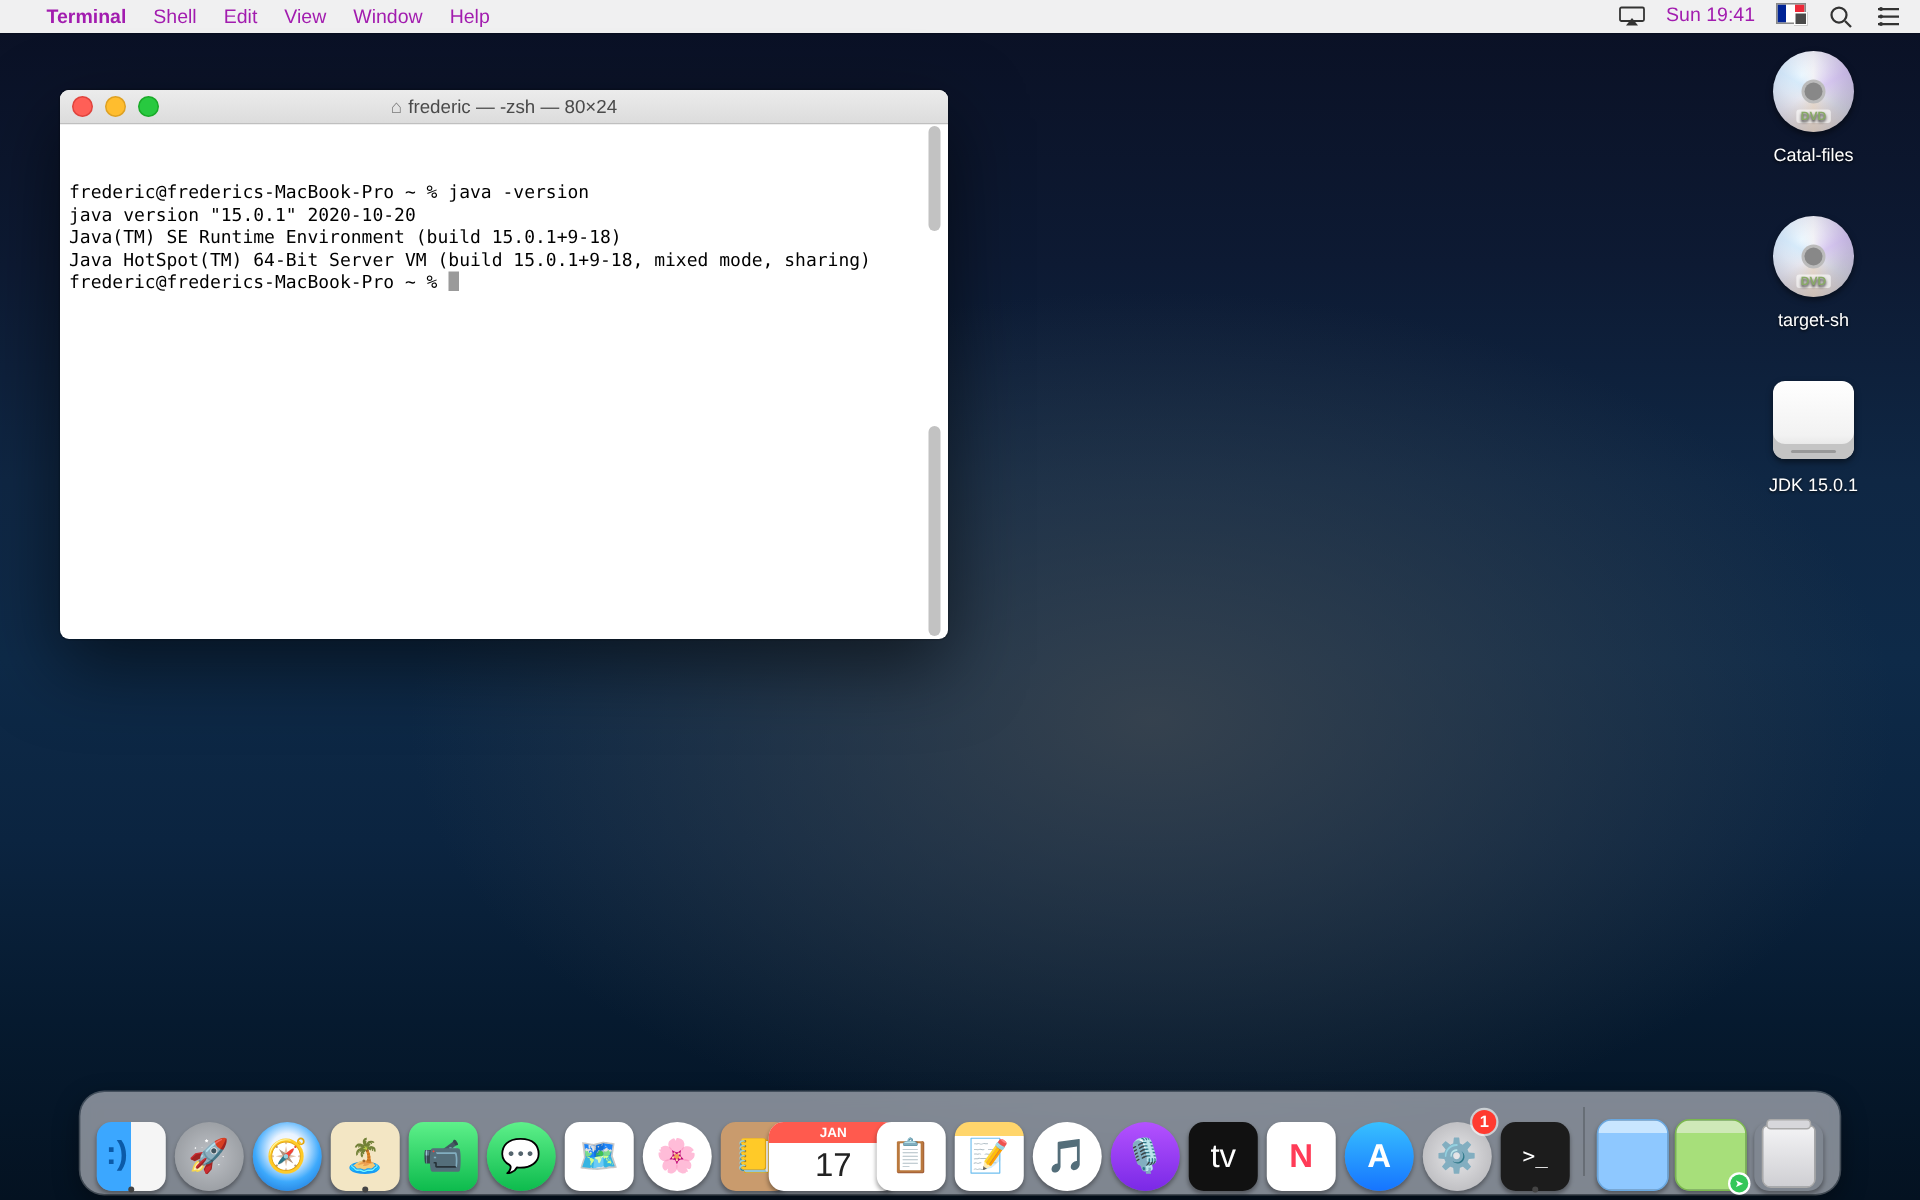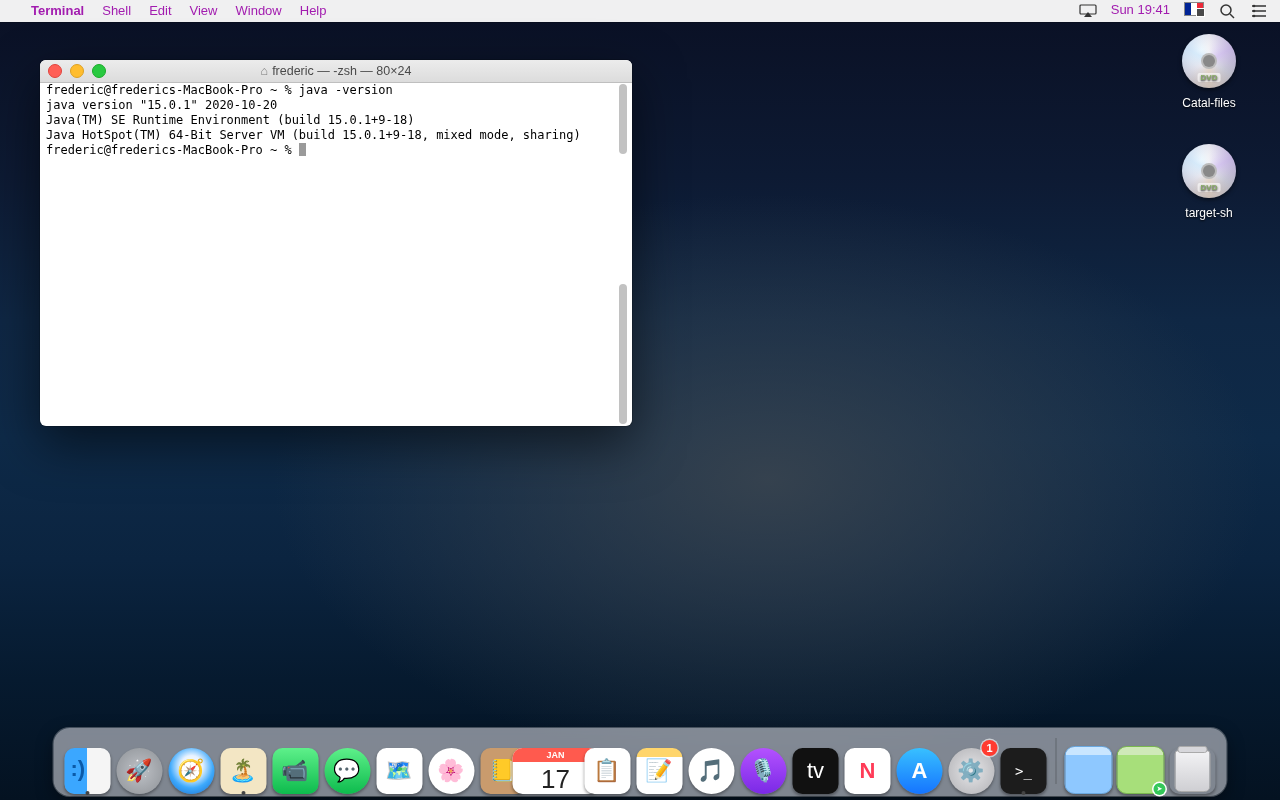--- a/index.html
+++ b/index.html
@@ -28,21 +28,21 @@
   .drive{width:54px;height:52px;margin:0 auto;border-radius:8px;background:linear-gradient(180deg,#fff 0%,#f2f2f2 70%,#d8d8d8 100%);box-shadow:0 2px 4px rgba(0,0,0,.5),inset 0 -10px 0 #c4c4c4;position:relative;}
   .drive::after{content:"";position:absolute;bottom:4px;left:50%;transform:translateX(-50%);width:30px;height:2px;background:#999;border-radius:1px;}
   
   #term{position:absolute;top:60px;left:40px;width:592px;height:366px;background:#fff;border-radius:6px;box-shadow:0 18px 50px rgba(0,0,0,.55),0 0 0 1px rgba(0,0,0,.15);}
   #term .titlebar{height:22px;border-radius:6px 6px 0 0;background:linear-gradient(#ececec,#dcdcdc);border-bottom:1px solid #bfbfbf;display:flex;align-items:center;position:relative;}
   #term .lights{display:flex;gap:8px;padding-left:8px;}
   #term .dot{width:12px;height:12px;border-radius:50%;}
   .dot.r{background:#ff5f57;border:1px solid #e0443e;} .dot.y{background:#ffbd2e;border:1px solid #dea123;} .dot.g{background:#28c940;border:1px solid #1aab29;}
   #term .ttitle{position:absolute;left:0;right:0;text-align:center;font-size:12.5px;color:#4a4a4a;pointer-events:none;}
   #term .ttitle .home{margin-right:4px;color:#7a7a7a;}
-  #term .body{padding:0 6px;font-family:Menlo,Consolas,monospace;font-size:12px;line-height:15px;color:#000;white-space:pre;overflow:hidden;position:relative;height:calc(100% - 22px);box-sizing:border-box;}
+  #term .body{padding:16px 6px;font-family:Menlo,Consolas,monospace;font-size:12px;line-height:15px;color:#000;white-space:pre;overflow:hidden;position:relative;height:calc(100% - 22px);box-sizing:border-box;margin-top:22px;}
   #term .cursor{display:inline-block;width:7px;height:13px;background:#9a9a9a;vertical-align:-2px;}
   #term .vscroll{position:absolute;top:24px;right:2px;width:14px;bottom:2px;}
   #term .vscroll .thumb{position:absolute;top:0;left:3px;width:8px;height:70px;background:#c2c2c2;border-radius:4px;}
   #term .vscroll .thumb2{position:absolute;bottom:0;left:3px;width:8px;height:140px;background:#c2c2c2;border-radius:4px;}
   
   #dock{position:absolute;left:50%;bottom:4px;transform:translateX(-50%);height:62px;padding:4px 10px 2px;background:rgba(230,230,235,.55);border-radius:16px;display:flex;align-items:flex-end;gap:4px;backdrop-filter:blur(6px);box-shadow:0 0 0 1px rgba(255,255,255,.25),0 6px 18px rgba(0,0,0,.4);}
   .ditem{position:relative;width:48px;height:52px;display:flex;flex-direction:column;align-items:center;justify-content:flex-end;}
   .ditem .tile{width:46px;height:46px;border-radius:10px;box-shadow:0 2px 3px rgba(0,0,0,.35);position:relative;display:flex;align-items:center;justify-content:center;font-size:22px;color:#fff;}
   .ditem .tile.round{border-radius:50%;}
   .ditem .dot-ind{position:absolute;bottom:-1px;left:50%;transform:translateX(-50%);width:4px;height:4px;border-radius:50%;background:#444;}
@@ -70,21 +70,21 @@
   .t-news{background:#fff;}
   .t-appstore{background:linear-gradient(180deg,#38c0ff,#1574ff);} 
   .t-settings{background:radial-gradient(circle,#e7e7e9 0%,#b0b0b4 100%);}
   .t-terminal{background:#1c1c1c;}
   .t-folder{background:linear-gradient(180deg,#c9e6ff 0 18%,#8ec8ff 18%);border:1px solid #6aa8e0;}
   .t-folder2{background:linear-gradient(180deg,#cfe9b8 0 18%,#a7df7a 18%);border:1px solid #7ab84e;}
   .t-trash{background:transparent;box-shadow:none;}
   .trash-bin{width:34px;height:40px;background:linear-gradient(180deg,#f3f3f5,#cfcfd3);border-radius:4px 4px 6px 6px;border:1px solid #aaa;position:relative;}
   .trash-bin::before{content:"";position:absolute;top:-5px;left:2px;right:2px;height:5px;background:#d7d7db;border:1px solid #aaa;border-radius:3px;}
   .cal-top{position:absolute;top:0;left:0;right:0;height:14px;background:#ff5a4e;border-radius:10px 10px 0 0;font-size:9px;font-weight:600;display:flex;align-items:center;justify-content:center;}
-  .cal-num{position:absolute;top:16px;left:0;right:0;text-align:center;font-size:26px;color:#222;font-weight:400;}
+  .cal-num{position:absolute;top:16px;left:0;right:0;text-align:center;font-size:22px;color:#222;font-weight:400;}
 </style>
 </head>
 <body>
 
 <div id="desktop">
 
   <div id="menubar">
     <div class="left">
       <span class="apple mitem"></span>
       <span class="mitem app">Terminal</span>
@@ -131,20 +131,26 @@
     <div>Catal-files</div>
   </div>
   <div class="dicon" style="top:144px;right:26px;">
     <div class="img">
         <div class="disc">
           <span class="dvd">DVD</span>
         </div>
       </div>
     <div>target-sh</div>
   </div>
+  <div class="dicon" style="top:254px;right:26px;">
+    <div class="img">
+        <div class="drive"></div>
+      </div>
+    <div>JDK 15.0.1</div>
+  </div>
 
   <div id="term">
     <div class="titlebar">
       <div class="lights">
         <div class="dot r"></div>
         <div class="dot y"></div>
         <div class="dot g"></div>
       </div>
       <div class="ttitle"><span class="home">⌂</span><span>frederic — -zsh — 80×24</span></div>
     </div>

